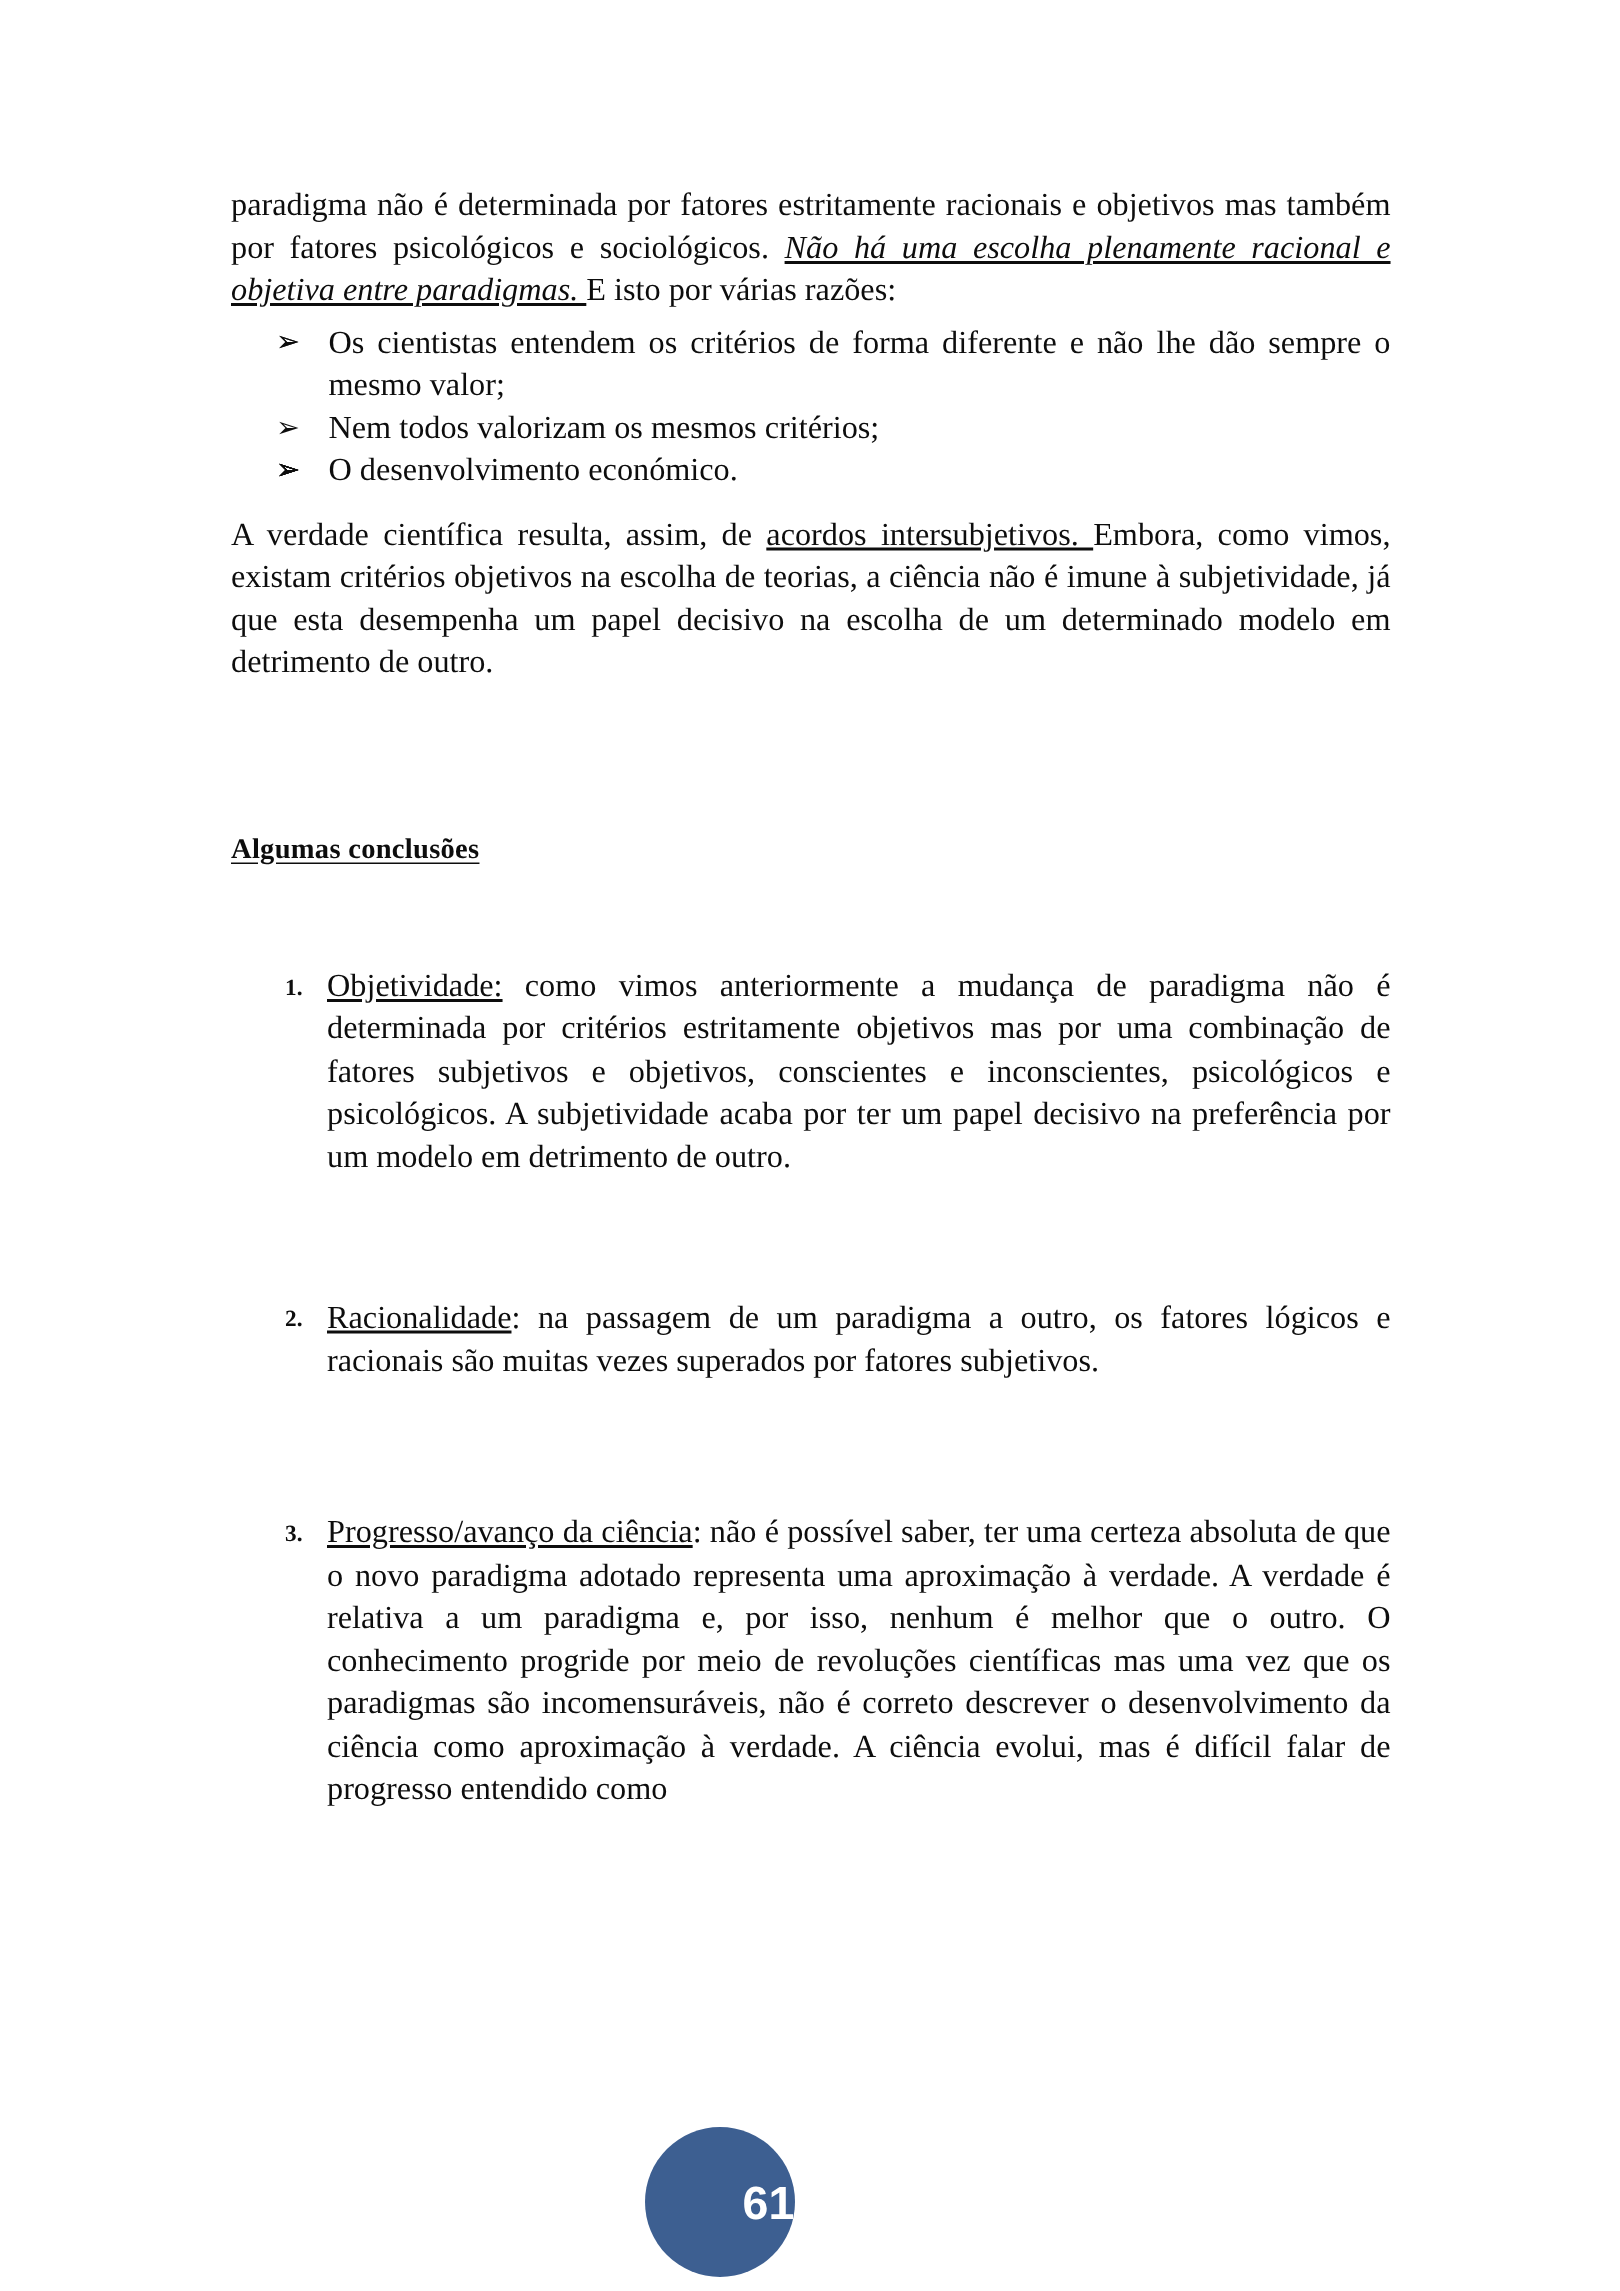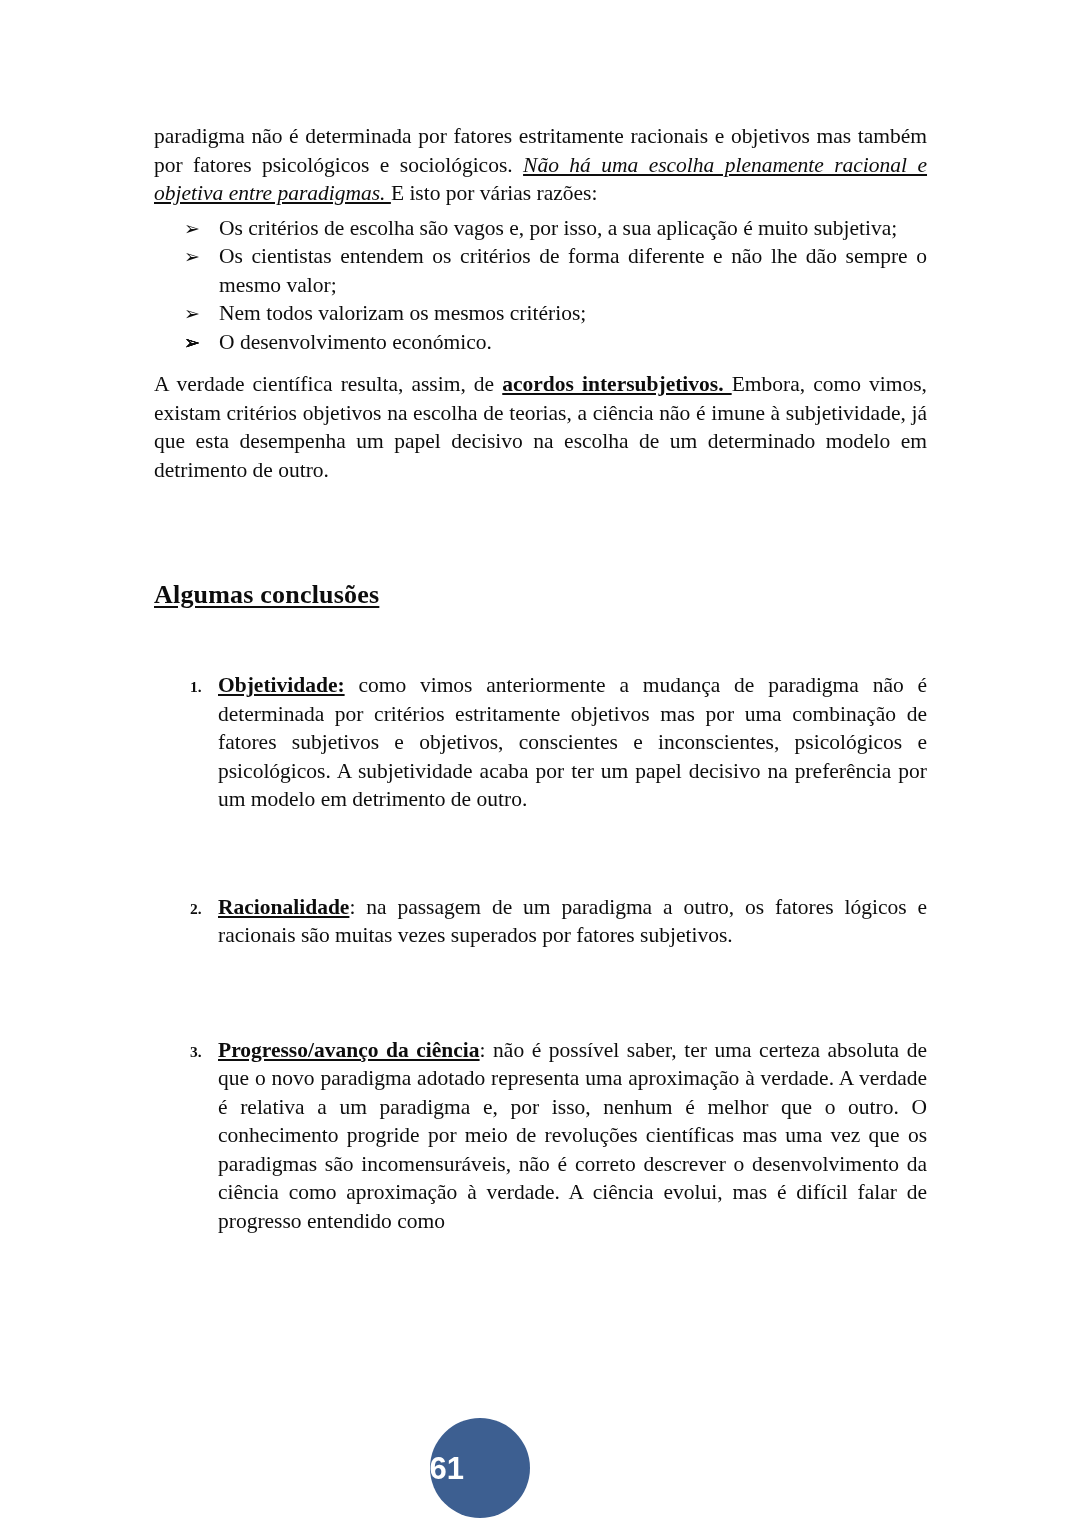--- a/index.html
+++ b/index.html
@@ -42,21 +42,21 @@
 
   .para-intro { margin-bottom: 4px; }
 
   .u-ital {
     font-style: italic;
     text-decoration: underline;
     text-underline-offset: 2px;
   }
 
   .b-under {
-    font-weight: bold;
+    font-weight: normal;
     text-decoration: underline;
     text-underline-offset: 2px;
   }
 
   
   .bullets {
     list-style: none;
     margin: 6px 0 0 0;
     padding: 0;
   }
@@ -79,21 +79,21 @@
     font-family: "DejaVu Sans", sans-serif;
   }
 
   .para-after {
     margin-top: 14px;
   }
 
   
   .section-heading {
     margin: 0;
-    font-size: 26px;
+    font-size: 19px;
     font-weight: bold;
     line-height: 30px;
     text-decoration: underline;
     text-underline-offset: 3px;
     letter-spacing: 0.2px;
   }
   .heading-wrap { margin-top: 96px; }
 
   
   .conclusions {
@@ -127,21 +127,21 @@
   .page-badge {
     position: absolute;
     left: 50%;
     transform: translateX(-50%);
     top: 1418px;
     width: 100px;
     height: 100px;
     border-radius: 50%;
     display: flex;
     align-items: center;
-    justify-content: flex-start;
+    justify-content: flex-end;
   }
   .page-badge span {
     color: #ffffff;
     font-family: "Liberation Sans", sans-serif;
     font-weight: bold;
     font-size: 31px;
     line-height: 1;
   }
 </style>
 </head>
@@ -149,21 +149,20 @@
 
 <div class="page">
 
   <div class="content">
 
     <p class="para para-intro"><span>paradigma não é determinada por fatores estritamente racionais e objetivos mas também por fatores psicológicos e sociológicos. </span><span class="u-ital">Não há uma escolha plenamente racional e objetiva entre paradigmas. </span><span>E isto por várias razões:</span></p>
 
     <ul class="bullets">
       <li>
         <span class="marker">➢</span>
-        <span>Os critérios de escolha são vagos e, por isso, a sua aplicação é muito subjetiva;</span>
       </li>
       <li>
         <span class="marker">➢</span>
         <span>Os cientistas entendem os critérios de forma diferente e não lhe dão sempre o mesmo valor;</span>
       </li>
       <li class="tight">
         <span class="marker">➢</span>
         <span>Nem todos valorizam os mesmos critérios;</span>
       </li>
       <li>

